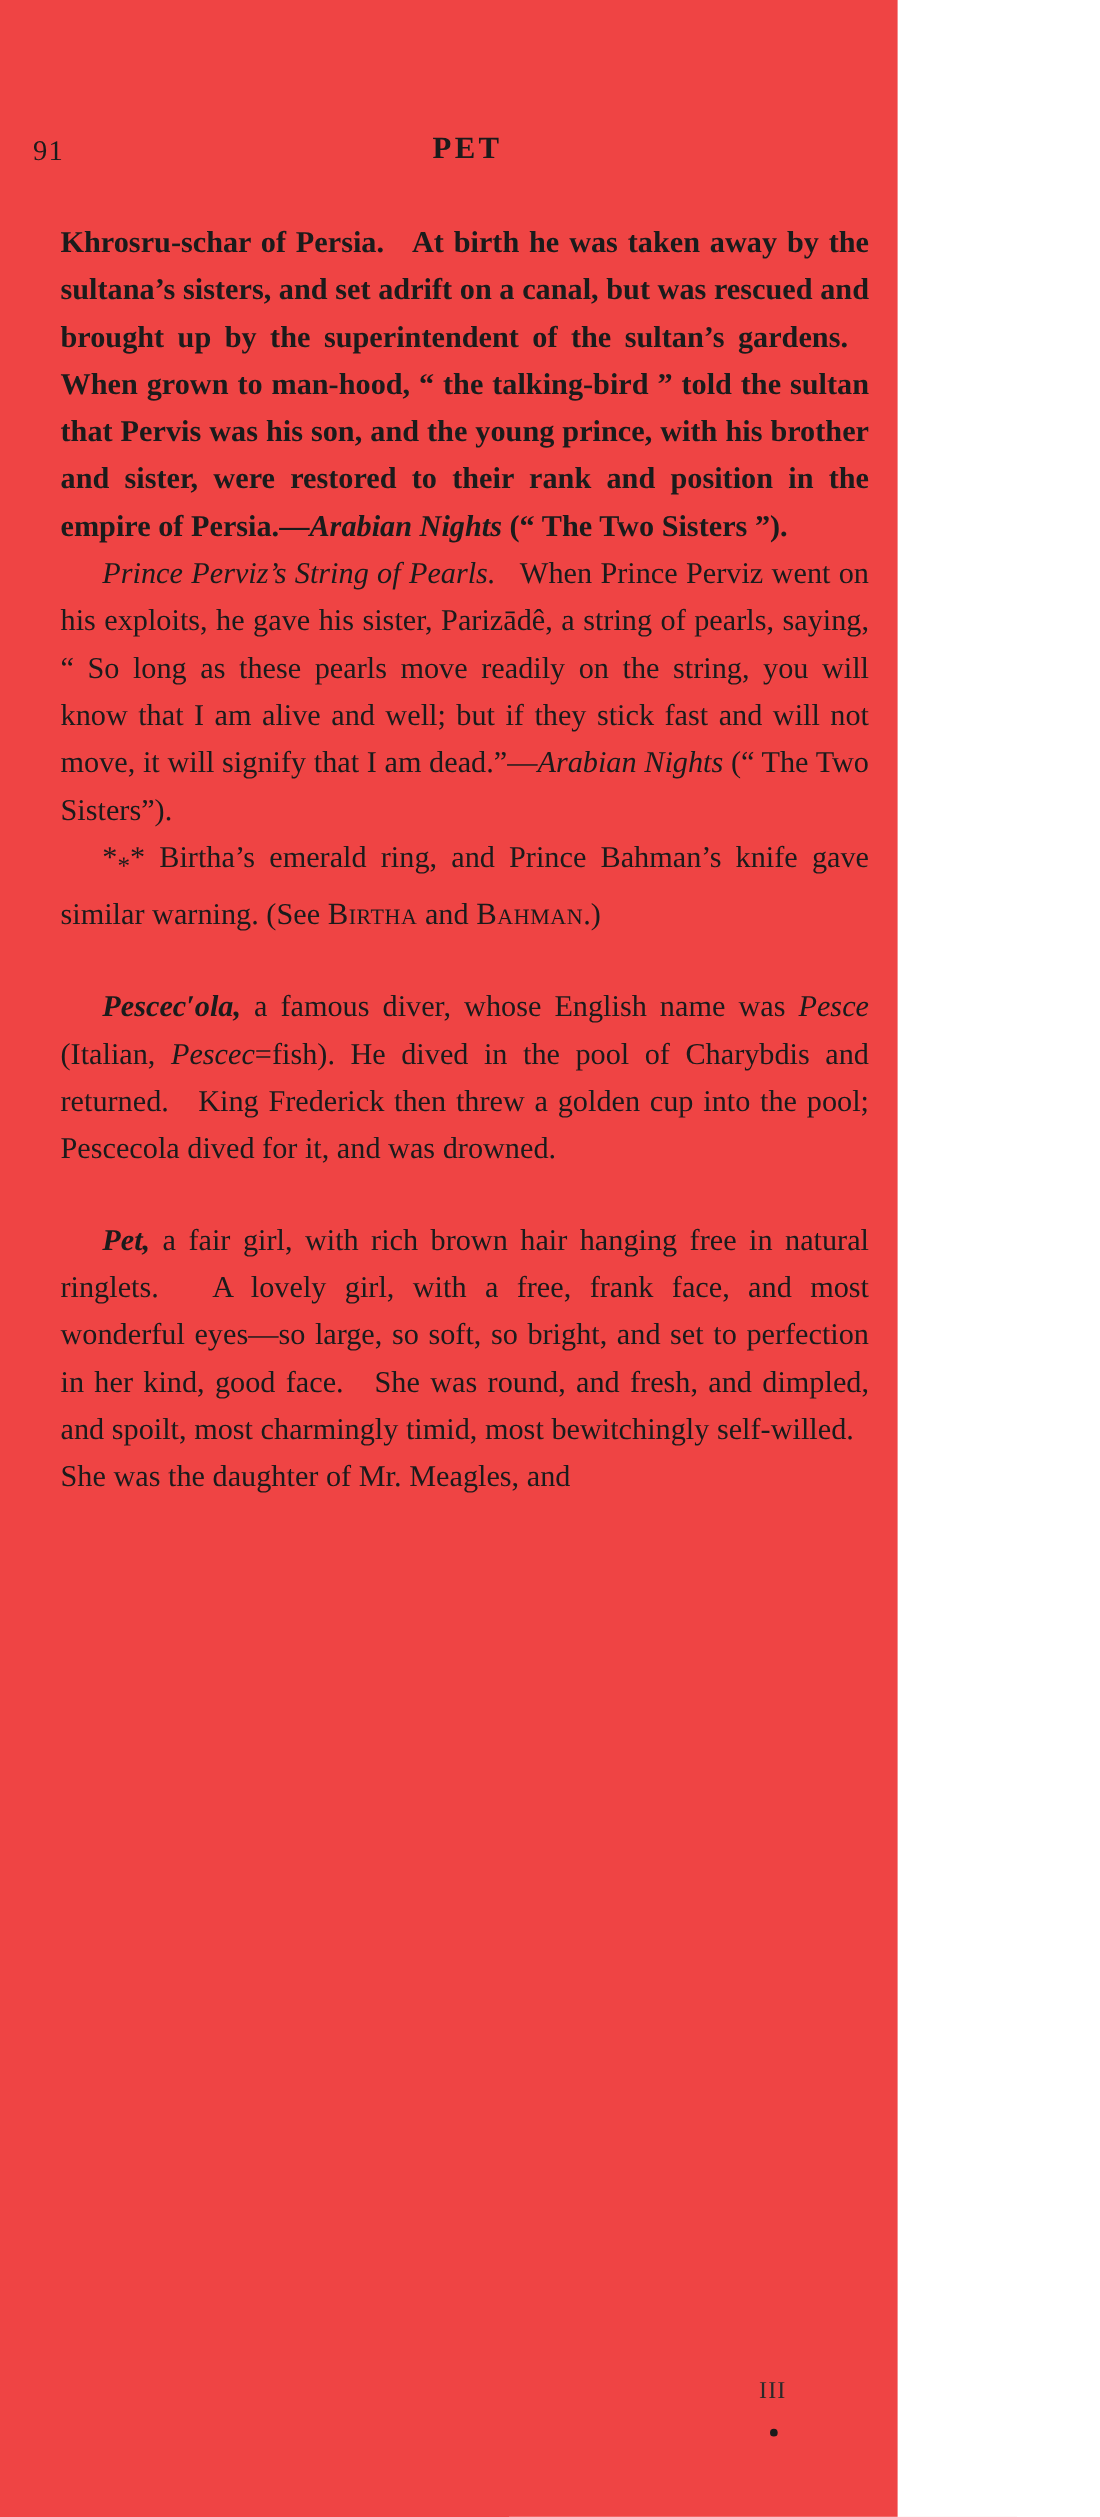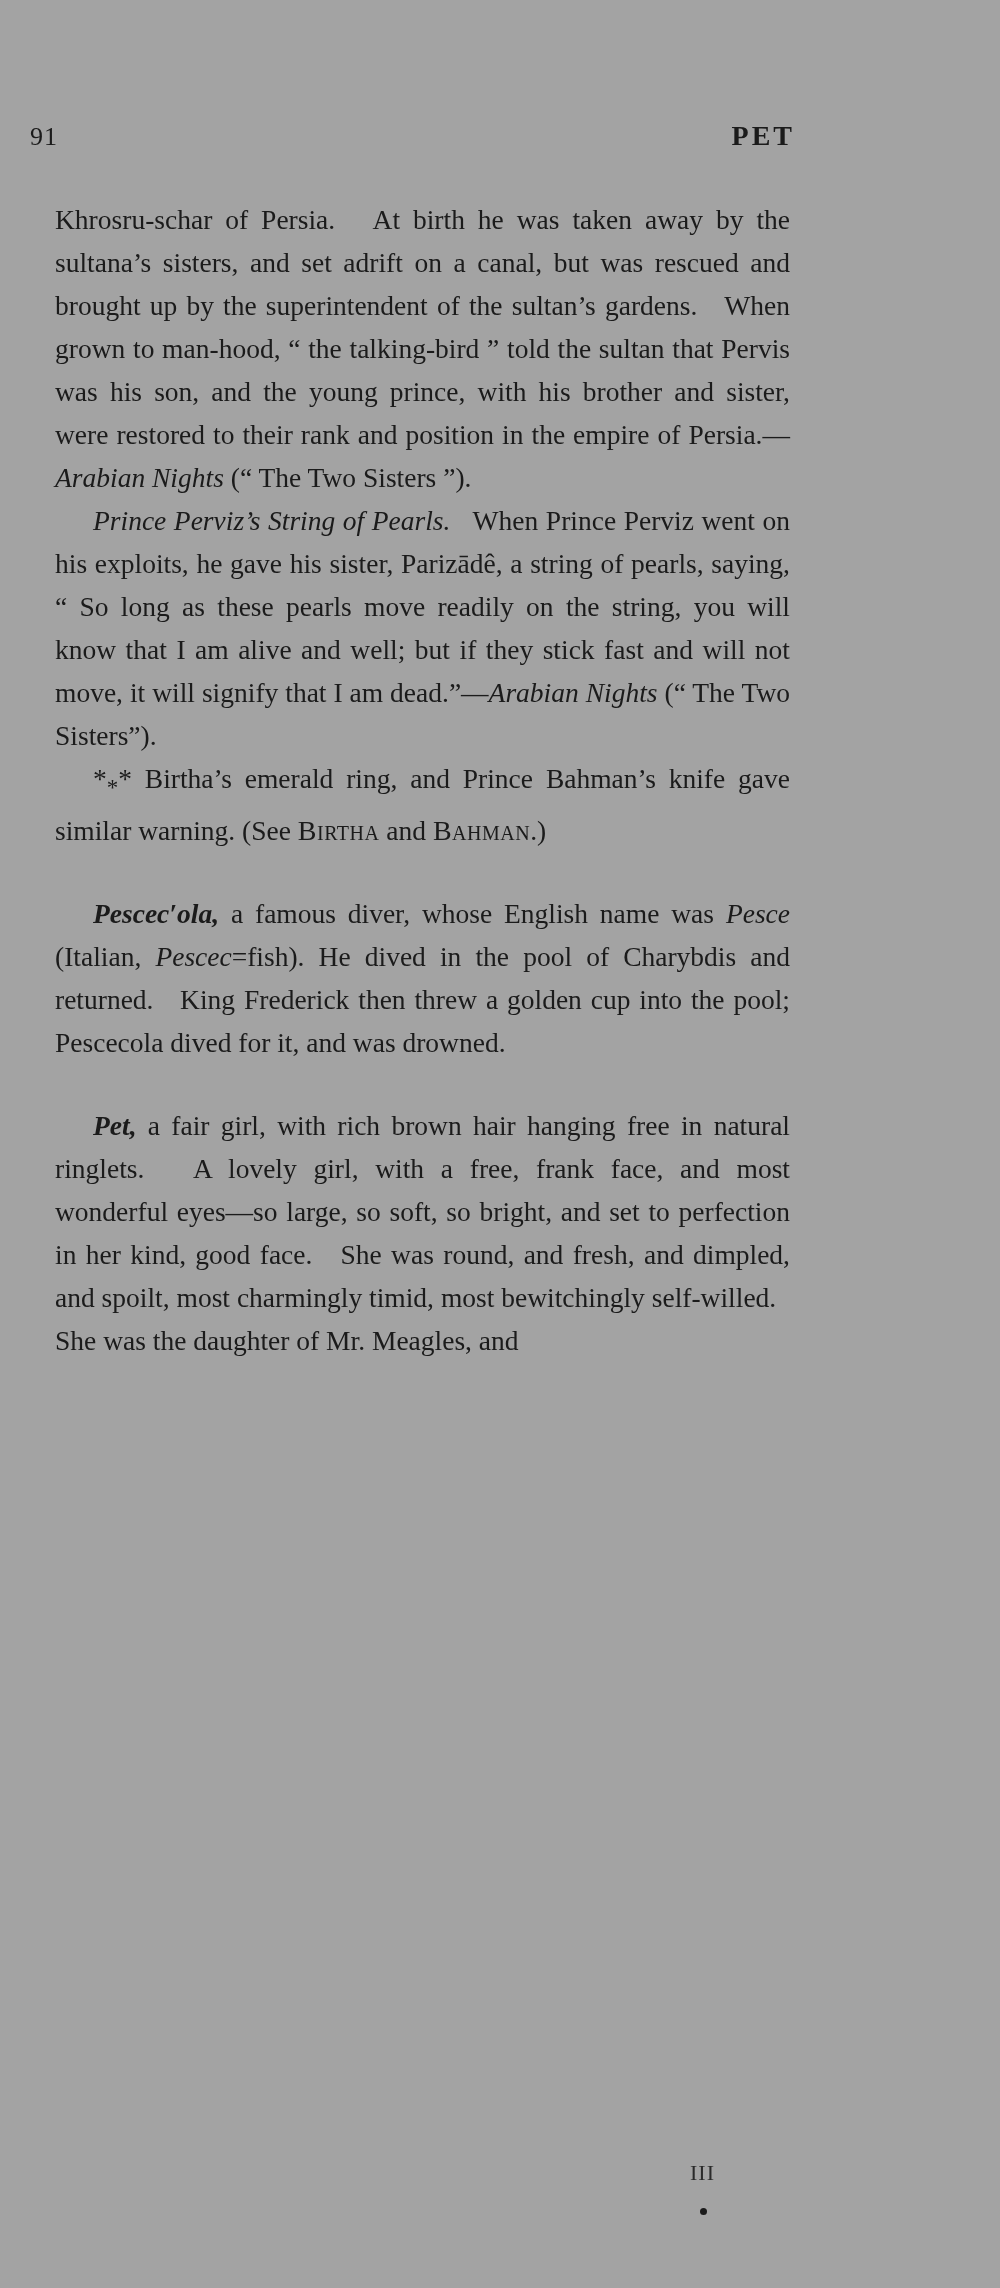--- a/index.html
+++ b/index.html
@@ -12,23 +12,23 @@
     height: 2288px;
     position: relative;
     font-family: "Liberation Serif", serif;
     color: #1b1b1b;
     overflow: hidden;
   }
   .page {
     position: absolute;
     left: 0;
     top: 0;
-    width: 1000px;
+    width: 816px;
     height: 2288px;
-    background: #a3a3a3;
+    background: #ef4444;
   }
   .page-inner {
     position: absolute;
     left: 55px;
     top: 110px;
     width: 740px;
   }
 
   
   .running-head {
@@ -42,21 +42,21 @@
     top: 12px;
     font-size: 26px;
     letter-spacing: 1px;
     color: #1b1b1b;
   }
   .head-title {
     position: absolute;
     left: 0;
     top: 10px;
     width: 740px;
-    text-align: right;
+    text-align: center;
     font-size: 28px;
     letter-spacing: 3px;
     font-weight: 700;
   }
 
   
   .column {
     position: absolute;
     left: 55px;
     top: 198px;
@@ -72,20 +72,21 @@
   }
   p.indent {
     text-indent: 38px;
   }
   p.entry {
     text-indent: 38px;
     margin-top: 40px;
   }
   p.cont {
     text-indent: 0;
+    font-weight: bold;
   }
   .it { font-style: italic; }
   .bd { font-weight: 700; font-style: italic; }
   .sc {
     font-variant: small-caps;
     font-size: 28px;
     letter-spacing: 0.5px;
   }
   .ast {
     letter-spacing: 0px;

